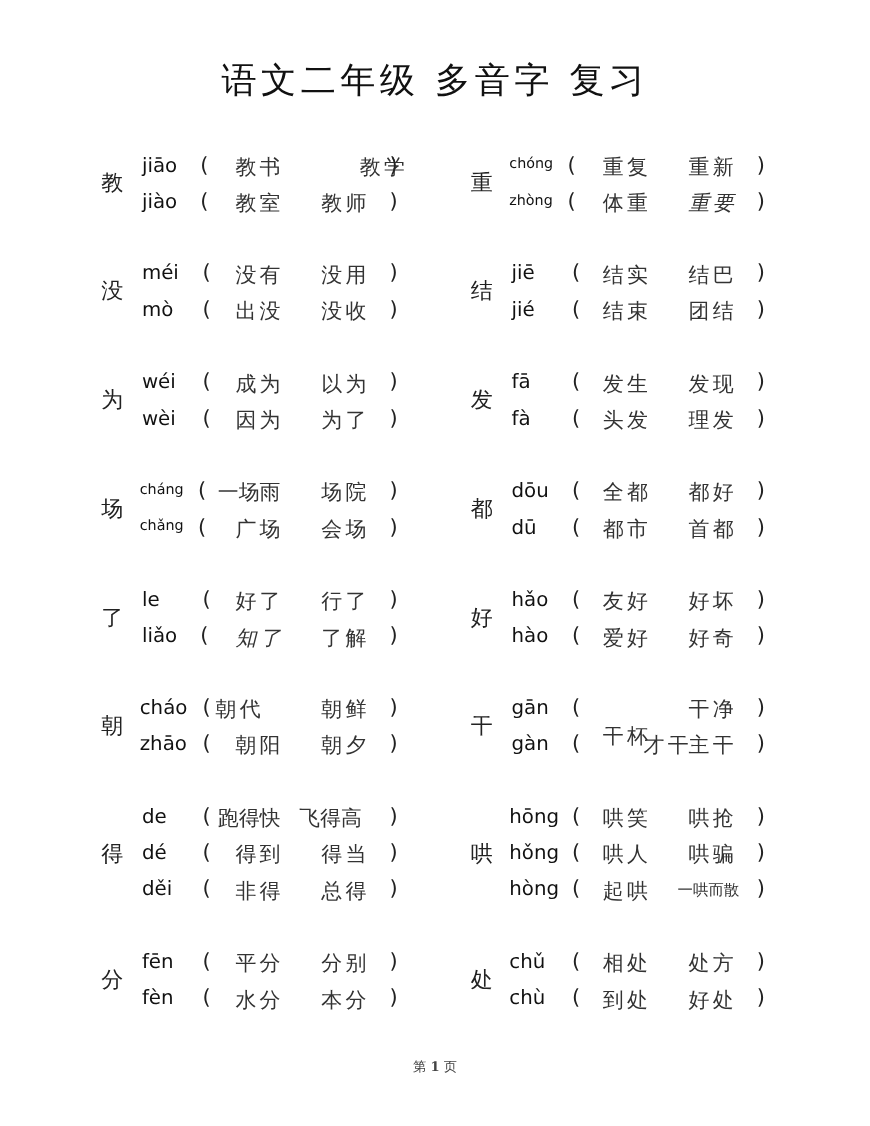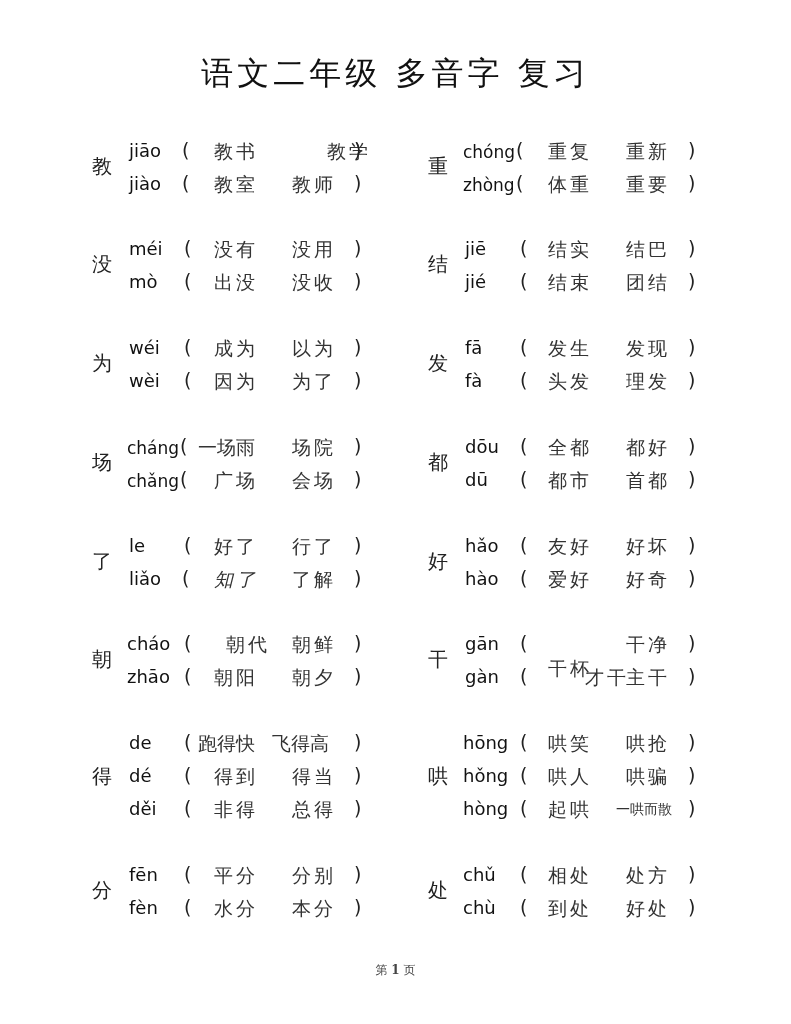--- a/index.html
+++ b/index.html
@@ -16,21 +16,21 @@
     .group { position: absolute; }
     .hanzi {
       position: absolute; left: 0; font-size: 20px;
       font-family: "DejaVu Serif", serif; color: #222;
     }
     .row { position: absolute; left: 0; height: 32px; white-space: nowrap; }
     .py {
       position: absolute; font-family: "DejaVu Sans", "Liberation Sans", sans-serif;
       font-size: 18px; color: #111; top: 4px;
     }
-    .py.small { font-size: 17px; top: 6px; }
+    .py.small { font-size: 13px; top: 6px; }
     .paren {
       position: absolute; font-family: "DejaVu Sans", sans-serif;
       font-size: 19px; color: #222; top: 3px;
     }
     .word {
       position: absolute; font-size: 19px; color: #333; top: 3px;
       font-family: "DejaVu Serif", serif; letter-spacing: 3px;
     }
     .word.compact { letter-spacing: 0px; }
     .word.tiny { font-size: 14px; letter-spacing: 0; top: 7px; }
@@ -133,21 +133,21 @@
     <span class="word" style="left:200px;">了解</span>
     <span class="paren" style="left:262px;">)</span>
   </div>
 </div>
 
 <div class="group" style="left:92px; top:629px; width:290px; height:66px;">
   <span class="hanzi" style="top:17px;">朝</span>
   <div class="row" style="top:0px;">
     <span class="py" style="left:35px;">cháo</span>
     <span class="paren" style="left:92px;">(</span>
-    <span class="word" style="left:134px;">朝代</span>
+    <span class="word" style="left:104px;">朝代</span>
     <span class="word" style="left:200px;">朝鲜</span>
     <span class="paren" style="left:262px;">)</span>
   </div>
   <div class="row" style="top:33px;">
     <span class="py" style="left:35px;">zhāo</span>
     <span class="paren" style="left:92px;">(</span>
     <span class="word" style="left:122px;">朝阳</span>
     <span class="word" style="left:200px;">朝夕</span>
     <span class="paren" style="left:262px;">)</span>
   </div>
@@ -202,21 +202,21 @@
     <span class="py small" style="left:35px;">chóng</span>
     <span class="paren" style="left:88px;">(</span>
     <span class="word" style="left:120px;">重复</span>
     <span class="word" style="left:198px;">重新</span>
     <span class="paren" style="left:260px;">)</span>
   </div>
   <div class="row" style="top:33px;">
     <span class="py small" style="left:35px;">zhòng</span>
     <span class="paren" style="left:88px;">(</span>
     <span class="word" style="left:120px;">体重</span>
-    <span class="word" style="left:198px;">重要</span>
+    <span class="word" style="left:198px;font-style:italic;">重要</span>
     <span class="paren" style="left:260px;">)</span>
   </div>
 </div>
 
 <div class="group" style="left:428px; top:234px; width:290px; height:66px;">
   <span class="hanzi" style="top:17px;">结</span>
   <div class="row" style="top:0px;">
     <span class="py" style="left:37px;">jiē</span>
     <span class="paren" style="left:92px;">(</span>
     <span class="word" style="left:120px;">结实</span>

